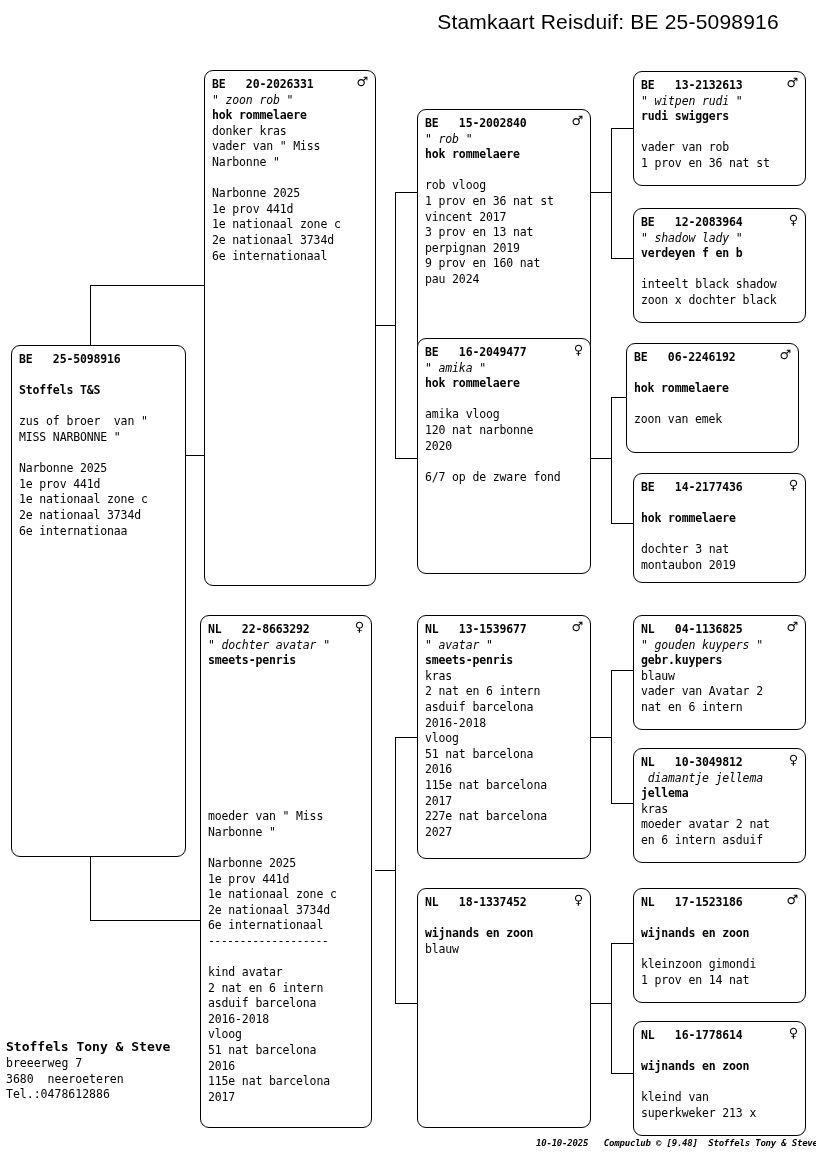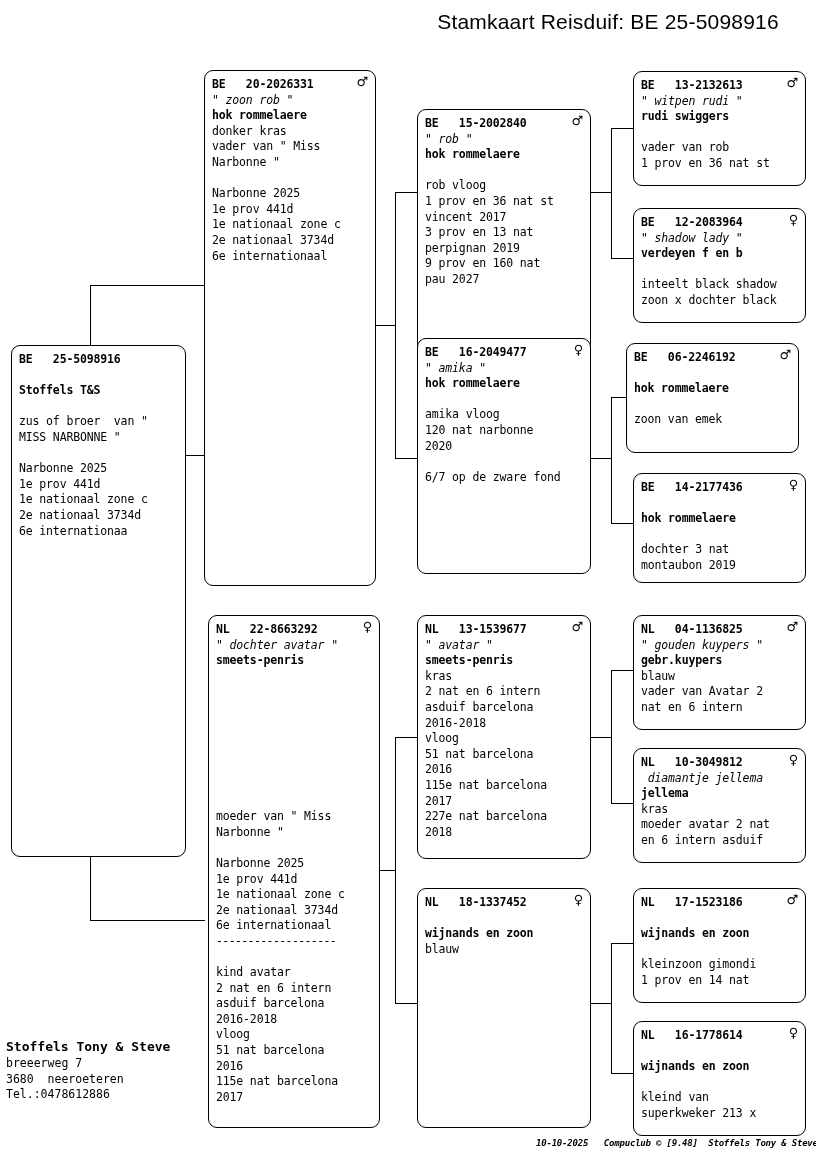--- a/index.html
+++ b/index.html
@@ -118,21 +118,21 @@
       <div class="ln">vader van " Miss</div>
       <div class="ln">Narbonne "</div>
       <div class="ln blank"></div>
       <div class="ln">Narbonne 2025</div>
       <div class="ln">1e prov 441d</div>
       <div class="ln">1e nationaal zone c</div>
       <div class="ln">2e nationaal 3734d</div>
       <div class="ln">6e internationaal</div>
     </div>
 
-  <div class="box" style="left:208px;top:615px;width:172px;height:513px;">
+  <div class="box" style="left:200px;top:615px;width:172px;height:513px;">
       <div class="ln bold hdr">NL   22-8663292<span class="gender">♀</span></div>
       <div class="ln ital">" dochter avatar "</div>
       <div class="ln bold">smeets-penris</div>
       <div class="ln blank"></div>
       <div class="ln blank"></div>
       <div class="ln blank"></div>
       <div class="ln blank"></div>
       <div class="ln blank"></div>
       <div class="ln blank"></div>
       <div class="ln blank"></div>
@@ -163,21 +163,21 @@
       <div class="ln bold hdr">BE   15-2002840<span class="gender">♂</span></div>
       <div class="ln ital">" rob "</div>
       <div class="ln bold">hok rommelaere</div>
       <div class="ln blank"></div>
       <div class="ln">rob vloog</div>
       <div class="ln">1 prov en 36 nat st</div>
       <div class="ln">vincent 2017</div>
       <div class="ln">3 prov en 13 nat</div>
       <div class="ln">perpignan 2019</div>
       <div class="ln">9 prov en 160 nat</div>
-      <div class="ln">pau 2027</div>
+      <div class="ln">pau 2024</div>
     </div>
 
   <div class="box" style="left:417px;top:338px;width:174px;height:236px;">
       <div class="ln bold hdr">BE   16-2049477<span class="gender">♀</span></div>
       <div class="ln ital">" amika "</div>
       <div class="ln bold">hok rommelaere</div>
       <div class="ln blank"></div>
       <div class="ln">amika vloog</div>
       <div class="ln">120 nat narbonne</div>
       <div class="ln">2020</div>
@@ -192,21 +192,21 @@
       <div class="ln">kras</div>
       <div class="ln">2 nat en 6 intern</div>
       <div class="ln">asduif barcelona</div>
       <div class="ln">2016-2018</div>
       <div class="ln">vloog</div>
       <div class="ln">51 nat barcelona</div>
       <div class="ln">2016</div>
       <div class="ln">115e nat barcelona</div>
       <div class="ln">2017</div>
       <div class="ln">227e nat barcelona</div>
-      <div class="ln">2018</div>
+      <div class="ln">2027</div>
     </div>
 
   <div class="box" style="left:417px;top:888px;width:174px;height:240px;">
       <div class="ln bold hdr">NL   18-1337452<span class="gender">♀</span></div>
       <div class="ln blank"></div>
       <div class="ln bold">wijnands en zoon</div>
       <div class="ln">blauw</div>
     </div>
 
   <div class="box" style="left:633px;top:71px;width:173px;height:115px;">

